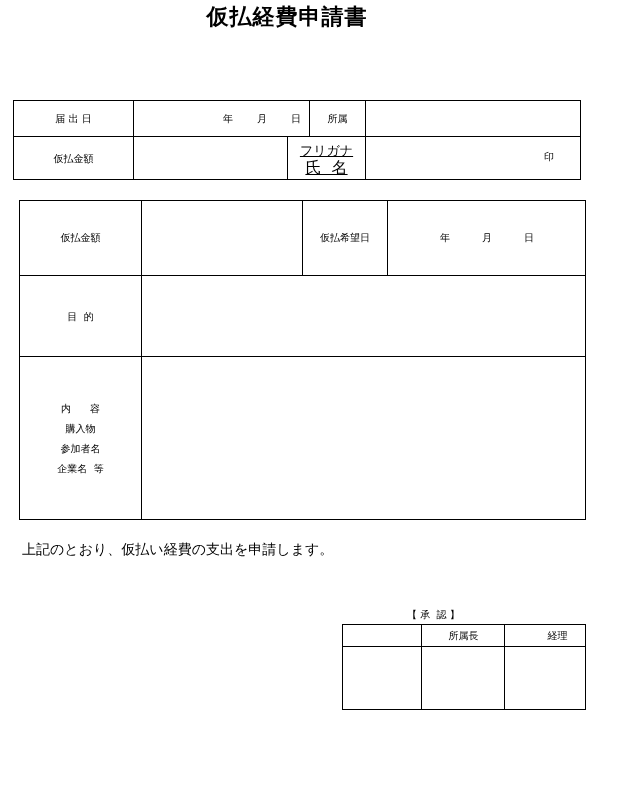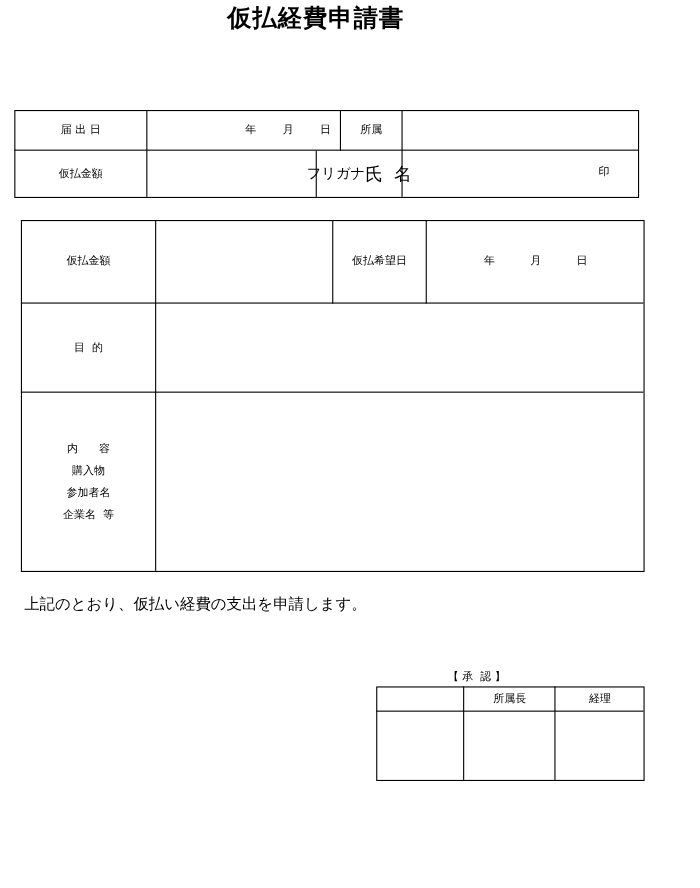--- a/index.html
+++ b/index.html
@@ -40,21 +40,21 @@
   <div class="cell" style="left:134px; top:101px; width:175px; height:35px; justify-content:flex-end;">
     <span style="margin-right:24px;">年</span>
     <span style="margin-right:24px;">月</span>
     <span style="margin-right:8px;">日</span>
   </div>
   <div class="cell" style="left:310px; top:101px; width:55px; height:35px;">所属</div>
   <div class="cell" style="left:366px; top:101px; width:214px; height:35px;"></div>
 
   <div class="cell" style="left:14px; top:138px; width:119px; height:41px;">仮払金額</div>
   <div class="cell" style="left:134px; top:138px; width:153px; height:41px;"></div>
-  <div class="cell small" style="left:288px; top:138px; width:77px; height:41px; flex-direction:row;">
+  <div class="cell small" style="left:288px; top:138px; width:77px; height:41px; flex-direction:column;text-decoration:underline;">
     <span>フリガナ</span>
     <span style="font-size:16px;">氏  名</span>
   </div>
   <div class="cell" style="left:366px; top:138px; width:214px; height:41px; justify-content:flex-end;">
     <span style="margin-right:26px; margin-bottom:4px;">印</span>
   </div>
 </div>
 
 <div>
   <div class="box" style="left:19px; top:200px; width:567px; height:320px;"></div>
@@ -89,18 +89,18 @@
 
 <div>
   <div class="abs" style="left:407px; top:608px; font-size:10px; white-space:pre;">【 承  認 】</div>
   <div class="box" style="left:342px; top:624px; width:244px; height:86px;"></div>
   <div class="line-h" style="left:342px; top:646px; width:243px;"></div>
   <div class="line-v" style="left:421px; top:624px; height:85px;"></div>
   <div class="line-v" style="left:504px; top:624px; height:85px;"></div>
 
   <div class="cell" style="left:343px; top:625px; width:78px; height:21px;"></div>
   <div class="cell" style="left:423px; top:625px; width:81px; height:21px;">所属長</div>
-  <div class="cell" style="left:506px; top:625px; width:79px; height:21px;">経理</div>
+  <div class="cell" style="left:506px; top:625px; width:79px; height:21px;padding-left:12px;">経理</div>
 
   <div class="cell" style="left:343px; top:648px; width:78px; height:61px;"></div>
   <div class="cell" style="left:423px; top:648px; width:81px; height:61px;"></div>
   <div class="cell" style="left:506px; top:648px; width:79px; height:61px;"></div>
 </div>
 
 </body></html>

